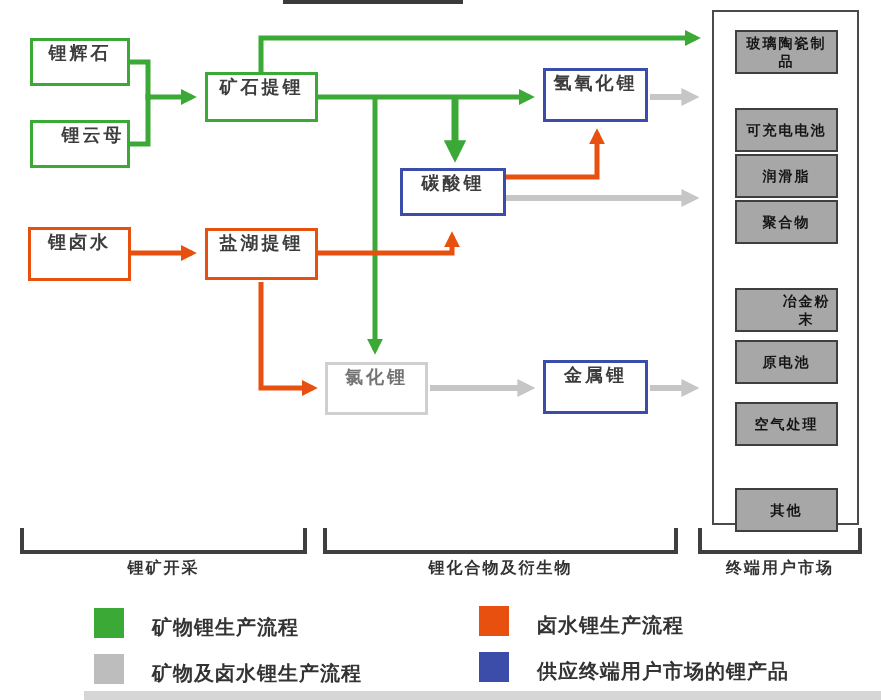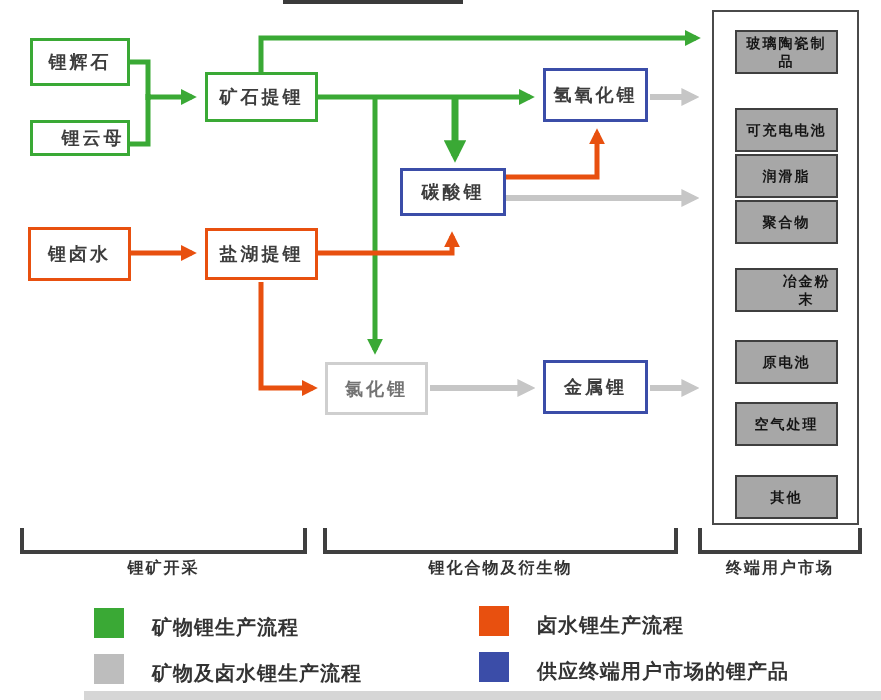--- a/index.html
+++ b/index.html
@@ -10,43 +10,43 @@
   .top-fragment { position:absolute; left:283px; top:0; width:180px; height:4px; background:#3a3a3a; z-index:3; }
   .bottom-strip { position:absolute; left:84px; top:691px; width:797px; height:9px; background:#d6d6d6; z-index:0; }
 
   .arrows { position:absolute; left:0; top:0; z-index:1; }
   .g  { fill:none; stroke:#3aa935; stroke-width:5; }
   .g.thick { stroke-width:7; }
   .o  { fill:none; stroke:#e8500f; stroke-width:5; }
   .gr { fill:none; stroke:#c6c6c6; stroke-width:6; }
   .br { fill:none; stroke:#3f3f3f; stroke-width:4; }
 
-  .node { position:absolute; z-index:2; background:#ffffff; display:flex; align-items:center; justify-content:center;
+  .node { position:absolute; z-index:2; background:#ffffff; display:flex; align-items:flex-start; justify-content:center;
           font-weight:bold; font-size:18px; color:#3d3d3d; letter-spacing:3px; text-align:center; }
   .node.green  { border:3px solid #3aa935; }
   .node.orange { border:3px solid #e8500f; }
   .node.blue   { border:3px solid #3b4da8; }
   .node.grayb  { border:3px solid #cfcfcf; color:#737373; }
 
   .n-spodumene  { left:30px;  top:38px;  width:100px; height:48px; }
-  .n-lepidolite { left:30px;  top:120px; width:100px; height:36px;padding-left:26px; }
+  .n-lepidolite { left:30px;  top:120px; width:100px; height:48px;padding-left:26px; }
   .n-ore        { left:205px; top:72px;  width:113px; height:50px; }
   .n-brine      { left:28px;  top:227px; width:103px; height:54px; }
   .n-saltlake   { left:205px; top:228px; width:113px; height:52px; }
   .n-carbonate  { left:400px; top:168px; width:106px; height:48px; }
   .n-hydroxide  { left:543px; top:68px;  width:105px; height:54px; }
   .n-chloride   { left:325px; top:362px; width:103px; height:53px; }
   .n-metal      { left:543px; top:360px; width:105px; height:54px; }
 
   .end-panel { position:absolute; left:712px; top:10px; width:147px; height:515px; border:2px solid #4a4a4a; background:#ffffff; z-index:2; }
   .end-box { position:absolute; left:21px; width:103px; height:44px; background:#a7a7a7; border:2px solid #3f3f3f;
              color:#151515; font-weight:bold; font-size:14px; letter-spacing:2px; line-height:1.3;
              display:flex; align-items:center; justify-content:center; text-align:center; padding:2px; }
   .eb-0 { top:18px; }  .eb-1 { top:96px; }  .eb-2 { top:142px; } .eb-3 { top:188px; }
-  .eb-4 { top:256px;padding-left:42px; } .eb-5 { top:328px; } .eb-6 { top:390px; } .eb-7 { top:463px;text-align:right; }
+  .eb-4 { top:276px;padding-left:42px; } .eb-5 { top:328px; } .eb-6 { top:390px; } .eb-7 { top:476px;text-align:right; }
 
   .section-label { position:absolute; z-index:2; font-weight:bold; font-size:16px; color:#333333; letter-spacing:2px; text-align:center; }
   .sl-1 { left:22px;  width:283px; top:558px; }
   .sl-2 { left:325px; width:351px; top:558px; }
   .sl-3 { left:700px; width:160px; top:558px; }
 
   .legend-swatch { position:absolute; width:30px; height:30px; z-index:2; }
   .ls-green  { left:94px;  top:608px; background:#3aa935; }
   .ls-gray   { left:94px;  top:654px; background:#bdbdbd; }
   .ls-orange { left:479px; top:606px; background:#e8500f; }

